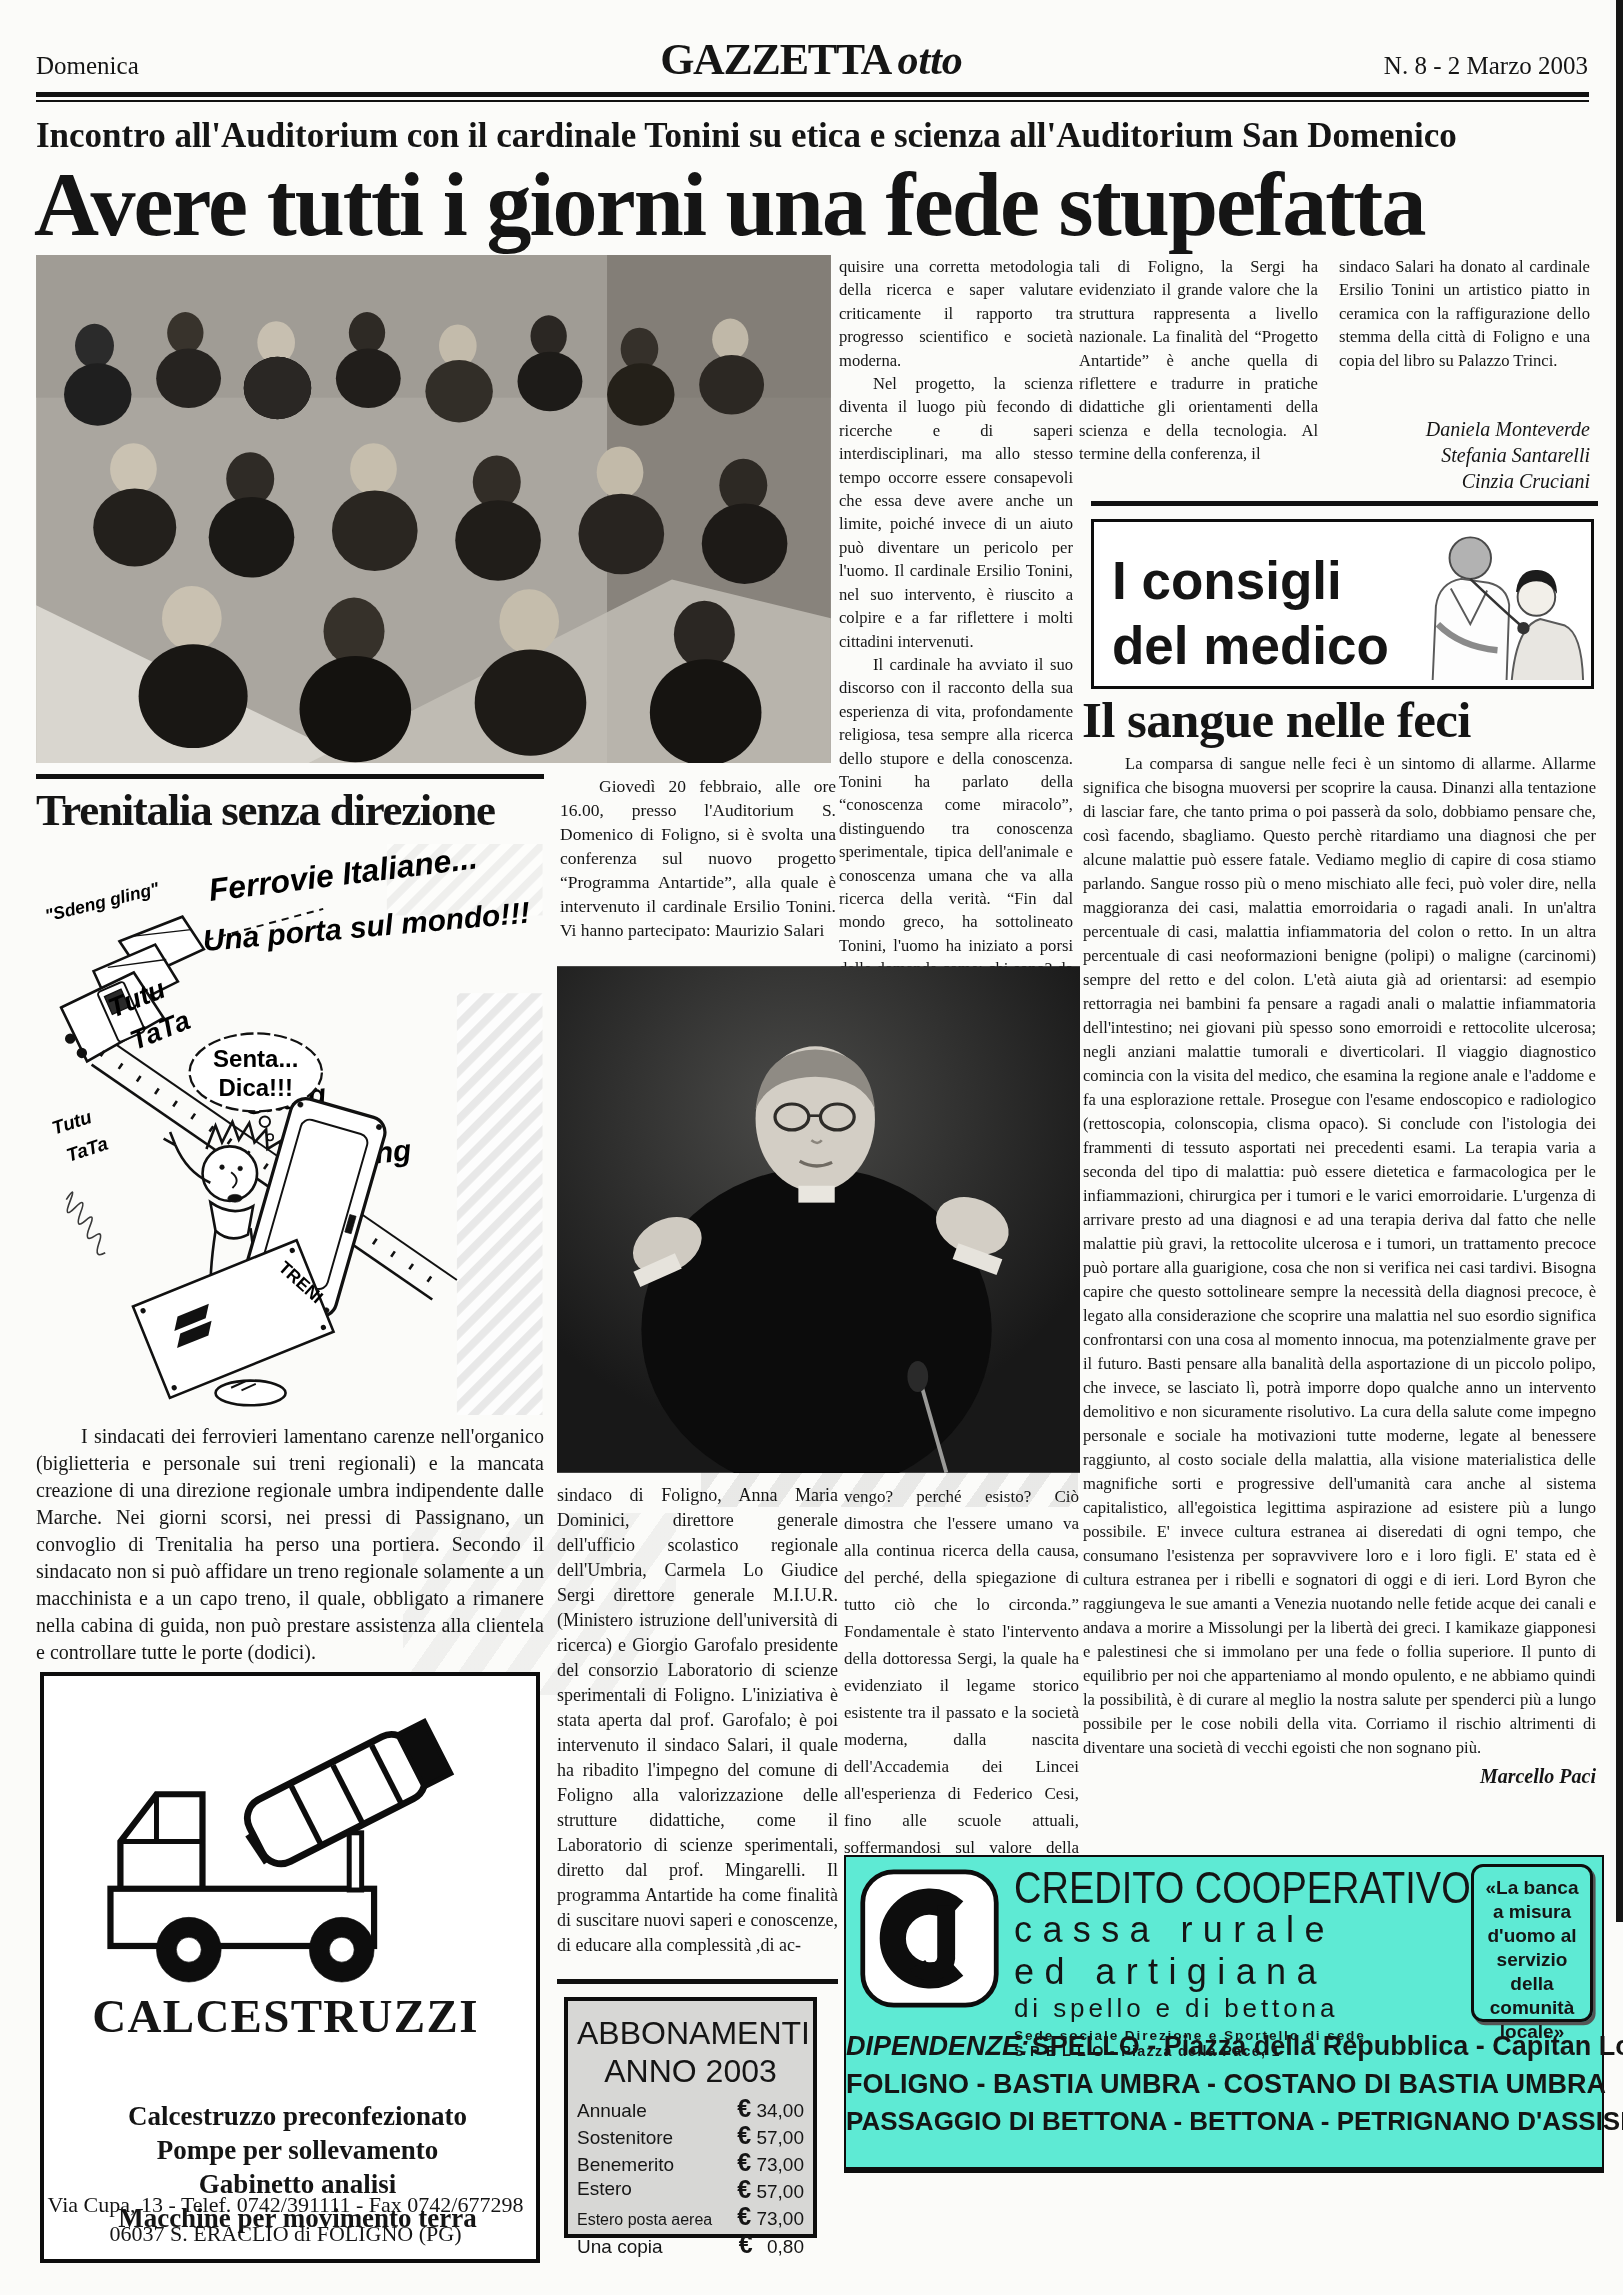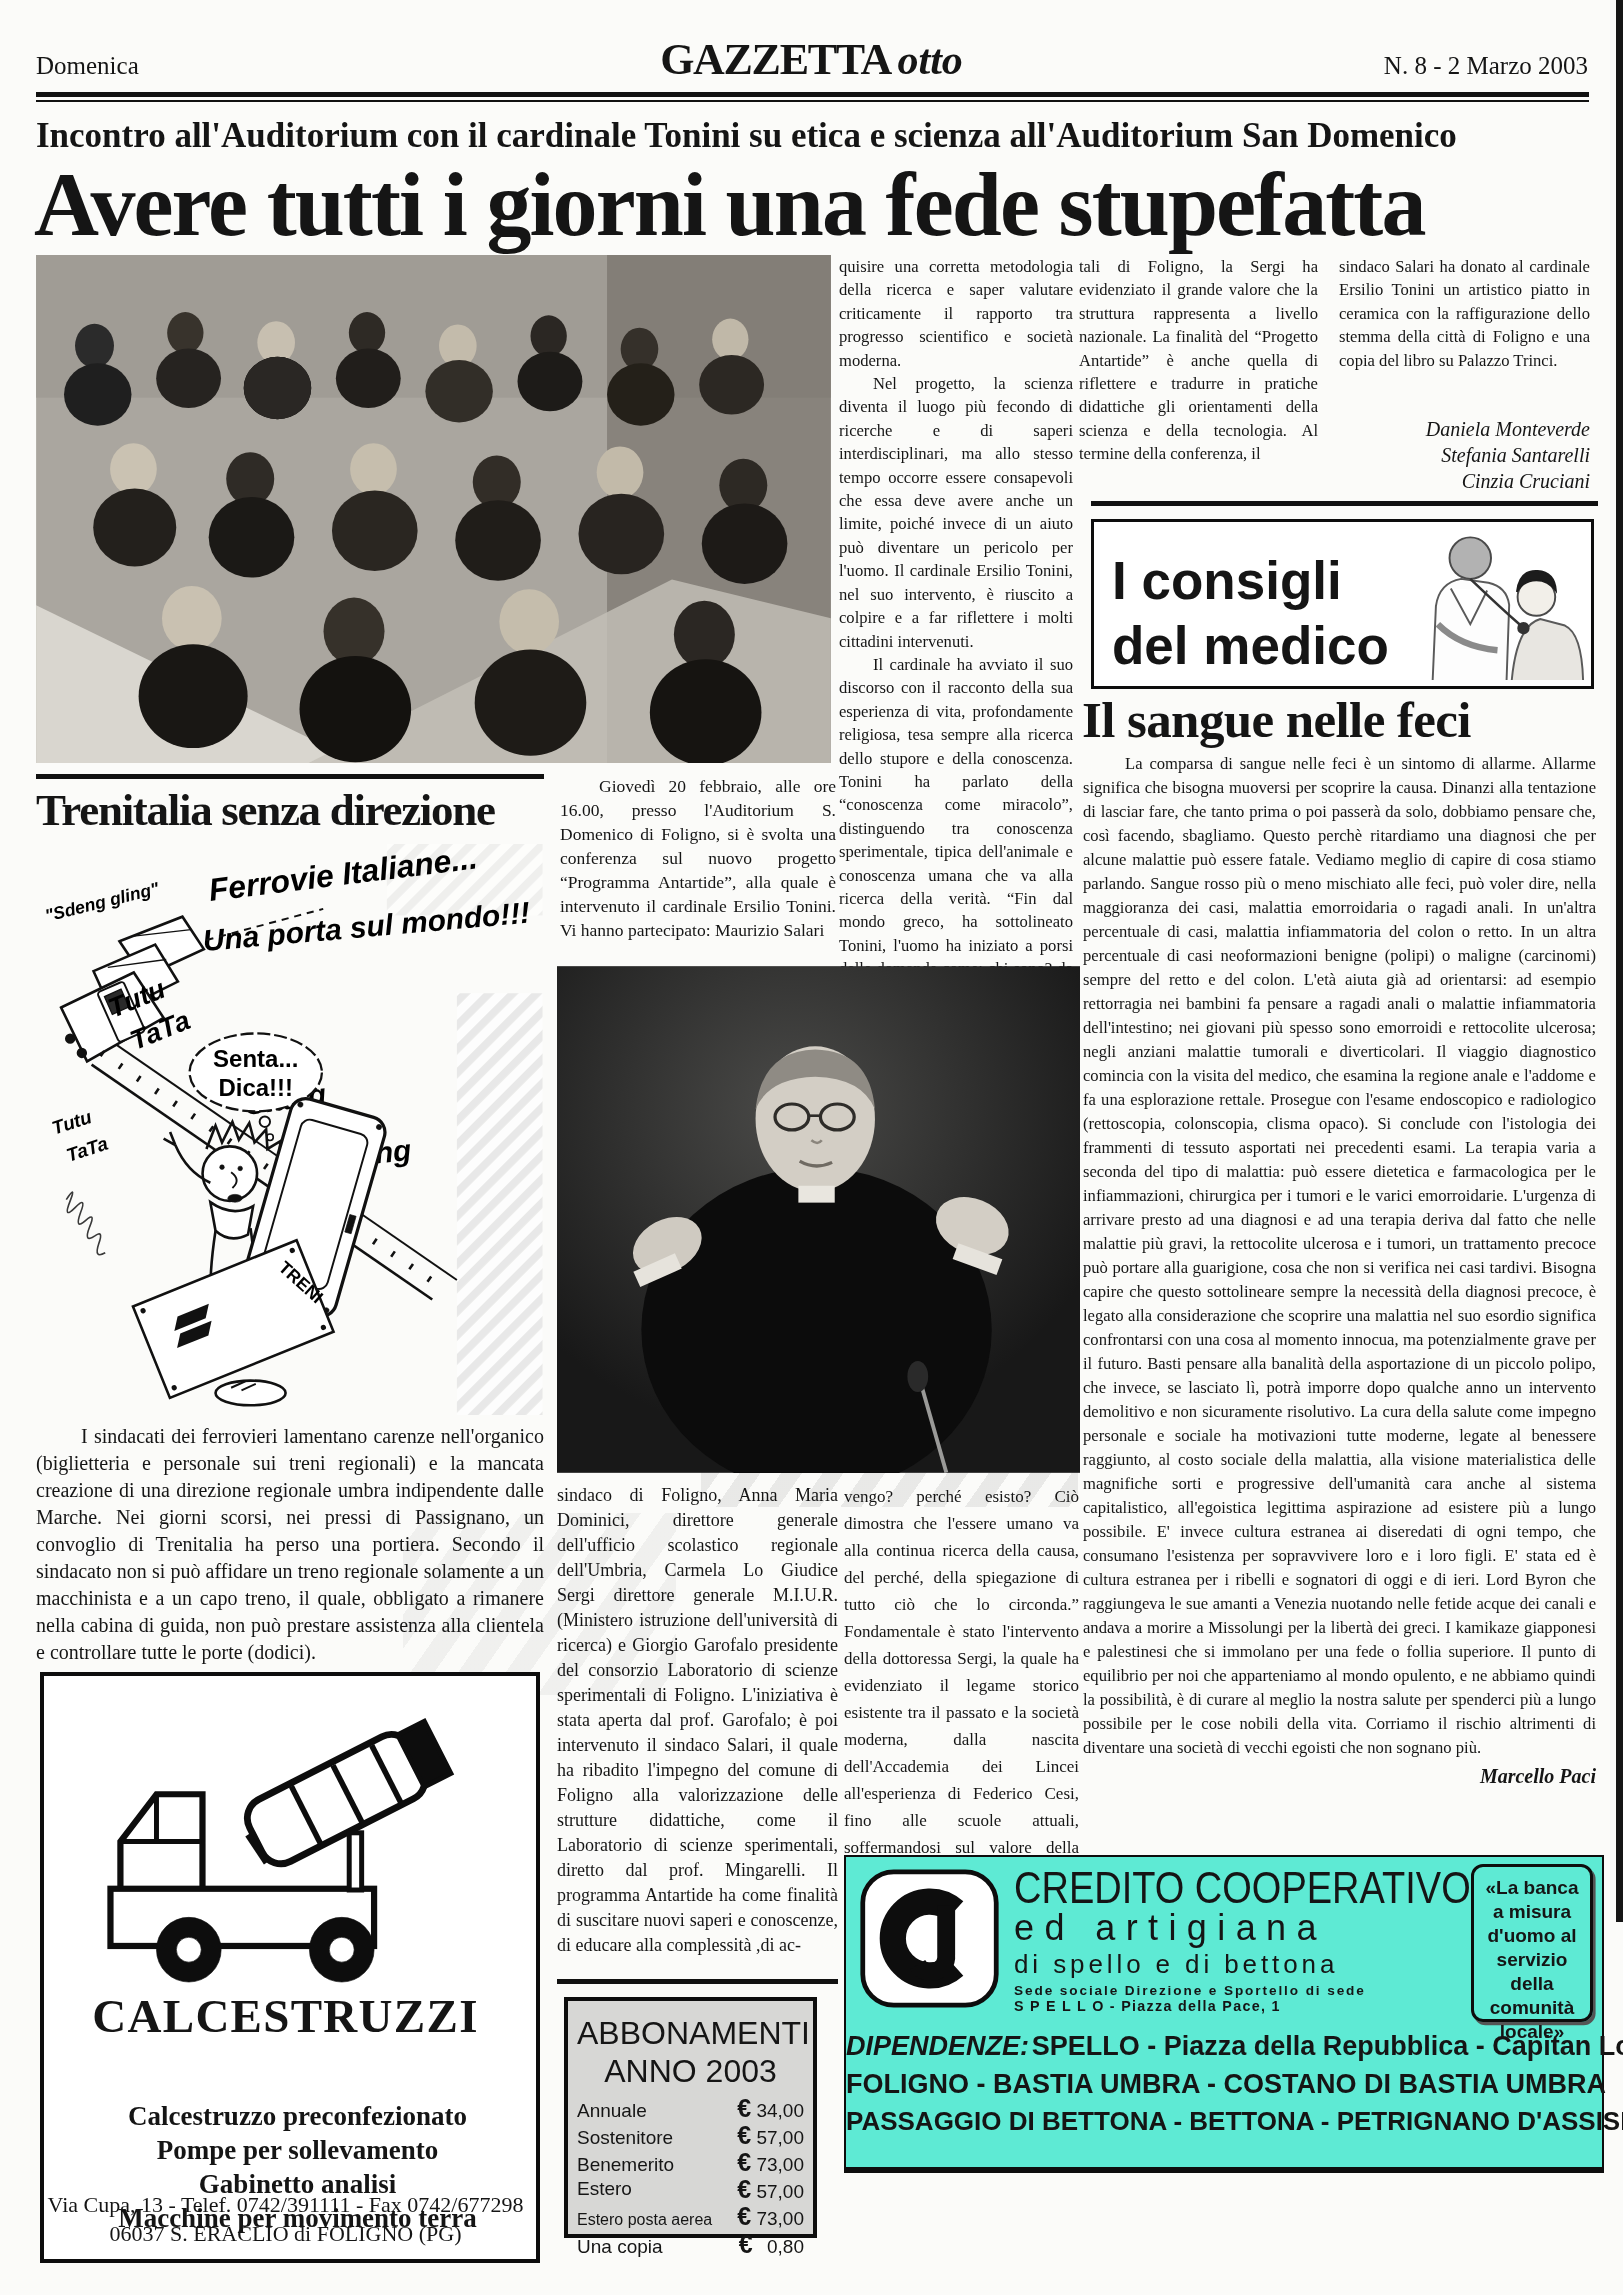--- a/index.html
+++ b/index.html
@@ -345,20 +345,21 @@
   <div class="abs" style="left:844px;top:1855px;width:756px;height:310px;border:2.6px solid #0d0d0d;border-bottom-width:6.5px;background:#5eead4;">
     <div class="abs" style="left:11.7px;top:10.4px;">
       <svg width="143" height="143" viewBox="0 0 240 240">
         <rect x="8" y="8" width="224" height="224" rx="52" fill="#fff" stroke="#0d0d0d" stroke-width="8"></rect>
         <path d="M162,74 A62,62 0 1 0 162,166" fill="none" stroke="#0d0d0d" stroke-width="44"></path>
         <path d="M148,64 L148,148 A26,26 0 0 1 100,164" fill="none" stroke="#0d0d0d" stroke-width="30"></path>
       </svg>
     </div>
     <div class="abs" style="left:168px;top:6.5px;width:455px;">
       <div class="sans nowrap" style="font-size:38px;letter-spacing:0px;transform:scaleY(1.15);transform-origin:left top;">CREDITO COOPERATIVO</div>
+      <div class="sans nowrap" style="font-size:36px;letter-spacing:10.4px;margin-top:2.6px;">cassa rurale</div>
       <div class="sans nowrap" style="font-size:36px;letter-spacing:10.4px;">ed artigiana</div>
       <div class="sans nowrap" style="font-size:26px;letter-spacing:3.9px;">di spello e di bettona</div>
       <div class="sans b nowrap" style="font-size:13.6px;letter-spacing:1.9px;margin-top:3.9px;">Sede sociale Direzione e Sportello di sede</div>
       <div class="sans b nowrap" style="font-size:14.3px;letter-spacing:1.3px;">S P E L L O - Piazza della Pace, 1</div>
     </div>
     <div class="abs sans b ctr" style="left:625px;top:6.5px;width:103px;height:143px;border:3.2px solid #0d0d0d;border-radius:12px;
                 font-size:19px;line-height:24px;padding:9px 6.5px 0 6.5px;box-shadow:2.6px 3.2px 0 #555;">«La banca a misura d'uomo al servizio della comunità locale»</div>
     <div class="abs ctr nowrap" style="left:0;top:174px;width:751px;">
       <span class="sans b i" style="font-size:27px;">DIPENDENZE:</span>
       <span class="sans b" style="font-size:27px;">SPELLO - Piazza della Repubblica - Capitan Loreto</span>

